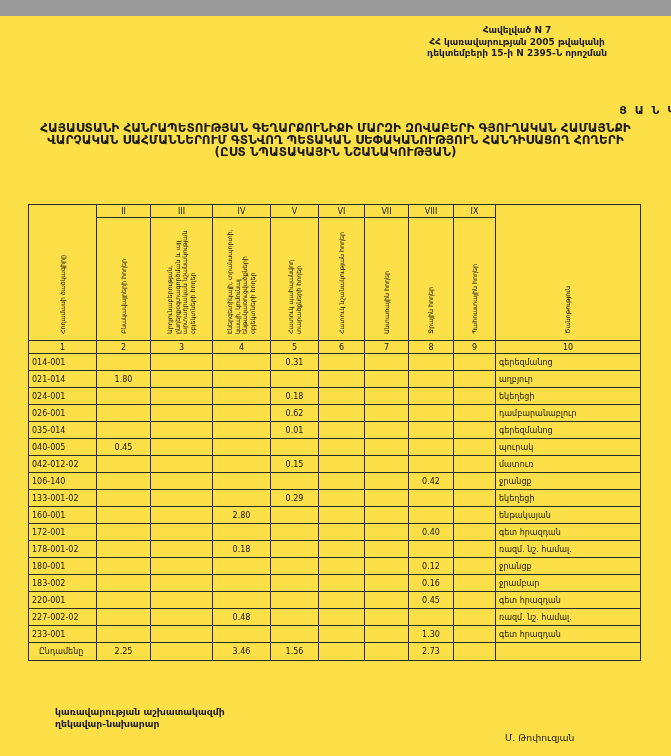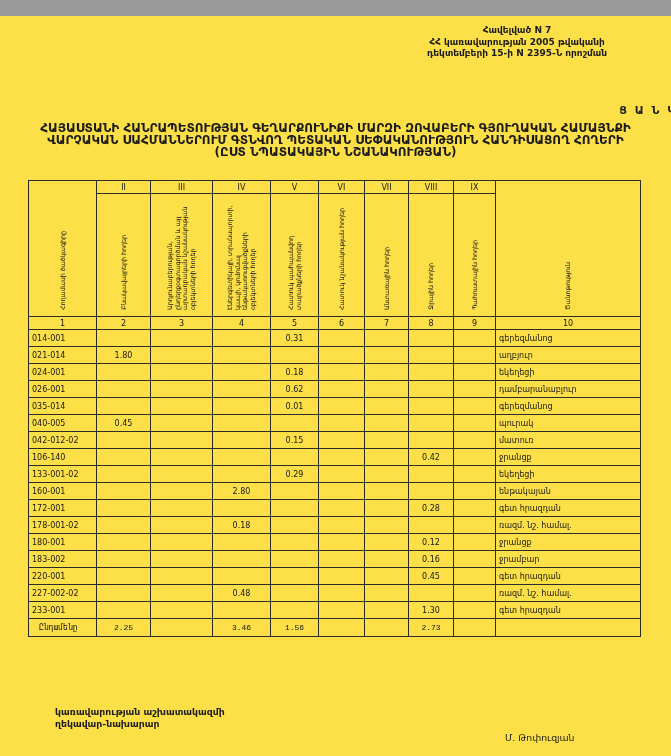--- a/index.html
+++ b/index.html
@@ -19,21 +19,21 @@
   }
   .doc-title {
     position:absolute; top:88px; left:6px; width:100%;
     text-align:right; font-size:11px; font-weight:bold; letter-spacing:2px;
   }
   .doc-subtitle {
     position:absolute; top:106px; left:15px; width:641px;
     text-align:center; font-size:12px; font-weight:bold; line-height:12px;
   }
   table.land {
-    position:absolute; top:164px; left:28px;
+    position:absolute; top:188px; left:28px;
     width:612px; table-layout:fixed;
     border-collapse:collapse;
     font-size:8px; color:#161616;
   }
   table.land th, table.land td {
     border:1px solid #2b2b2b;
     font-weight:normal;
     overflow:hidden;
   }
   th.roman { height:13px; text-align:center; font-size:8px; }
@@ -45,21 +45,21 @@
     transform:rotate(180deg);
     font-size:6.3px; line-height:7.6px;
     max-height:120px;
     text-align:left;
   }
   .vtext.tall { max-height:128px; }
   th.numcell { height:13px; text-align:center; font-size:8px; }
   td.code { height:17px; text-align:left; padding-left:3px; white-space:nowrap; }
   td.val  { height:17px; text-align:center; }
   td.note { height:17px; text-align:left; padding-left:3px; white-space:nowrap; }
-  tr.total td { height:18px;font-family:Liberation Mono, monospace; }
+  tr.total td { height:18px; }
   td.total-label { text-align:left; padding-left:10px; }
   .sig {
     position:absolute; top:690px; left:55px;
     font-size:9.3px; font-weight:bold; line-height:12px;
   }
   .sig-name {
     position:absolute; top:716px; left:505px;
     font-size:9.3px;
   }
 </style>
@@ -253,21 +253,21 @@
           <td class="note">ենթակայան</td>
         </tr>
         <tr>
           <td class="code">172-001</td>
           <td class="val"></td>
           <td class="val"></td>
           <td class="val"></td>
           <td class="val"></td>
           <td class="val"></td>
           <td class="val"></td>
-          <td class="val">0.28</td>
+          <td class="val">0.40</td>
           <td class="val"></td>
           <td class="note">գետ հրազդան</td>
         </tr>
         <tr>
           <td class="code">178-001-02</td>
           <td class="val"></td>
           <td class="val"></td>
           <td class="val">0.18</td>
           <td class="val"></td>
           <td class="val"></td>

